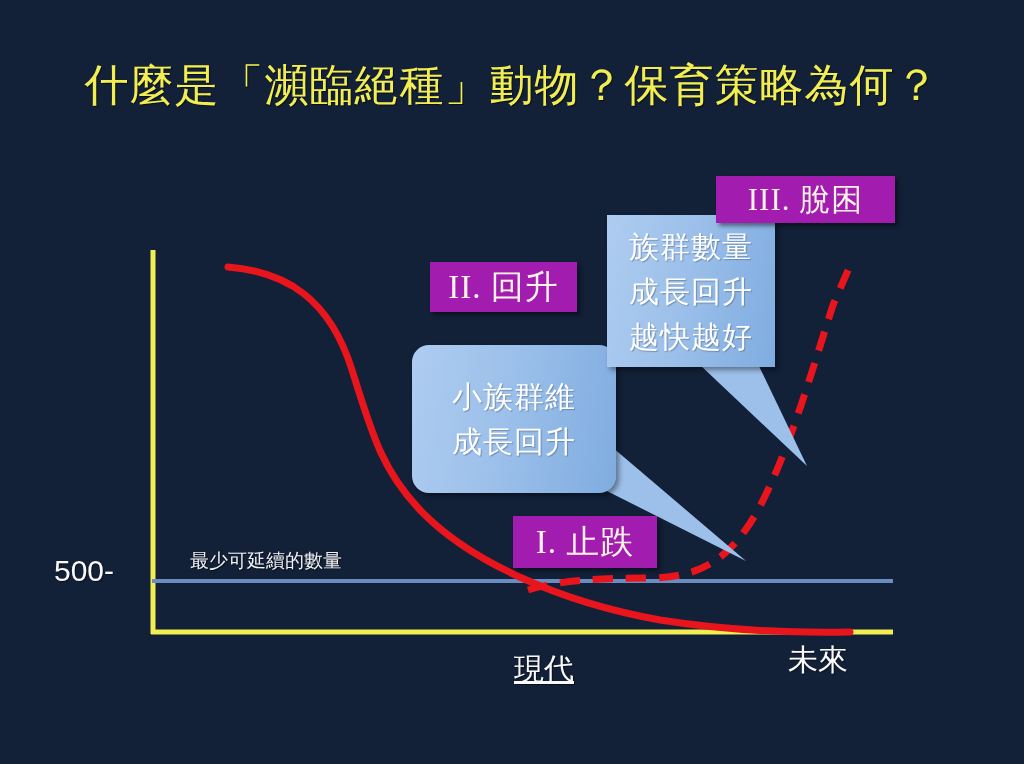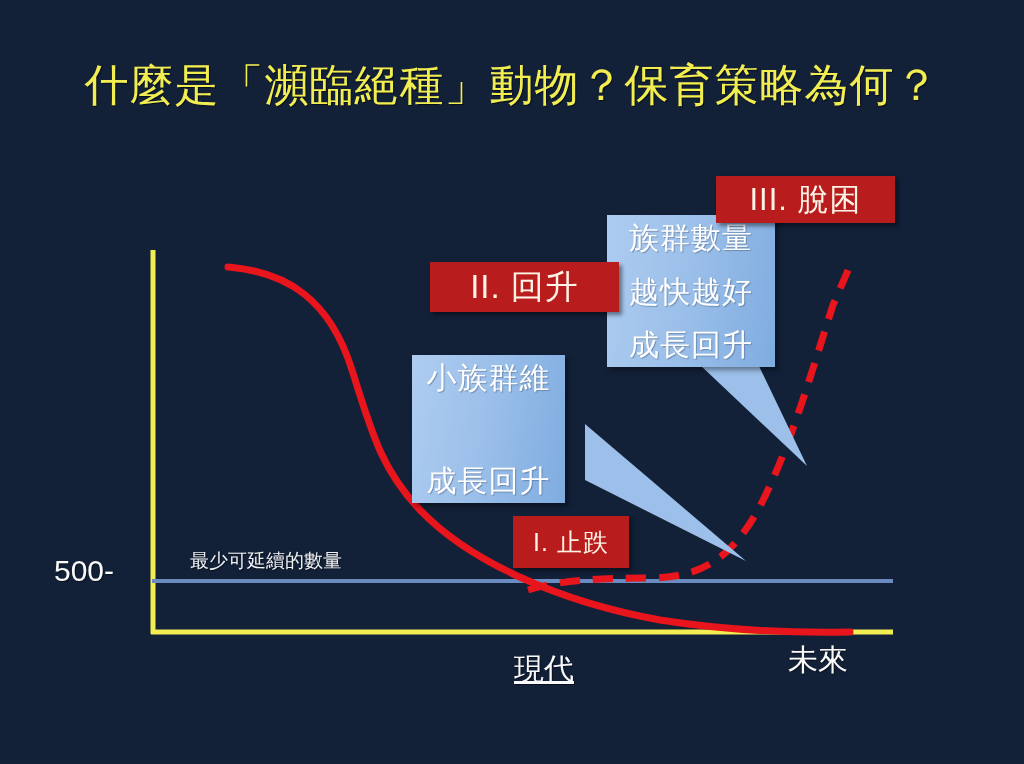--- a/index.html
+++ b/index.html
@@ -76,52 +76,53 @@
     font-size: 19px;
     line-height: 24px;
     white-space: nowrap;
     text-shadow: 1px 1px 1px rgba(0,0,0,0.5);
     margin-left: 20px;
   }
 
   
   .stage-tag {
     position: absolute;
-    background: #b91c1c;
+    background: #a21caf;
     color: #FDF3E6;
     display: flex;
     align-items: center;
     justify-content: center;
     white-space: nowrap;
     box-shadow: 3px 3px 4px rgba(0,0,0,0.45);
     letter-spacing: 1px;
+    font-family: Liberation Serif, serif;
   }
-  #stage-1 { left: 513px; top: 516px; width: 116px; height: 52px; font-size: 25px; }
-  #stage-2 { left: 430px; top: 262px; width: 189px; height: 50px; font-size: 33px; }
+  #stage-1 { left: 513px; top: 516px; width: 144px; height: 52px; font-size: 33px; }
+  #stage-2 { left: 430px; top: 262px; width: 147px; height: 50px; font-size: 33px; }
   #stage-3 { left: 716px; top: 176px; width: 179px; height: 47px; font-size: 31px; }
 
   
   .callout {
     position: absolute;
     background: linear-gradient(100deg, #AECCF0 0%, #9CC0EA 45%, #7FACE0 100%);
     color: #FFFFFF;
     box-shadow: 3px 3px 5px rgba(0,0,0,0.40);
     display: flex;
     flex-direction: column;
     align-items: center;
-    justify-content: space-between;
+    justify-content: center;
   }
   .callout .line {
     font-size: 30px;
     line-height: 45px;
     white-space: nowrap;
     letter-spacing: 1px;
     text-shadow: 1px 1px 1px rgba(60,80,110,0.45);
   }
-  #callout-small { left: 412px; top: 355px; width: 153px; height: 148px; }
+  #callout-small { left: 412px; top: 345px; width: 204px; height: 148px; border-radius: 17px; }
   #callout-large { left: 607px; top: 215px; width: 168px; height: 152px; }
 
   
   #tails {
     position: absolute;
     left: 0; top: 0; width: 1024px; height: 764px;
     pointer-events: none;
   }
 </style>
 </head>
@@ -162,22 +163,22 @@
     </svg>
   </div>
 
   <div id="callout-small" class="callout">
     <div class="line">小族群維</div>
     <div class="line">成長回升</div>
   </div>
 
   <div id="callout-large" class="callout">
     <div class="line">族群數量</div>
+    <div class="line">成長回升</div>
     <div class="line">越快越好</div>
-    <div class="line">成長回升</div>
   </div>
 
   <div id="stage-1" class="stage-tag">I. 止跌</div>
   <div id="stage-2" class="stage-tag">II. 回升</div>
   <div id="stage-3" class="stage-tag">III. 脫困</div>
 
   <div id="ytick-label">
     <div>500-</div>
   </div>
 

